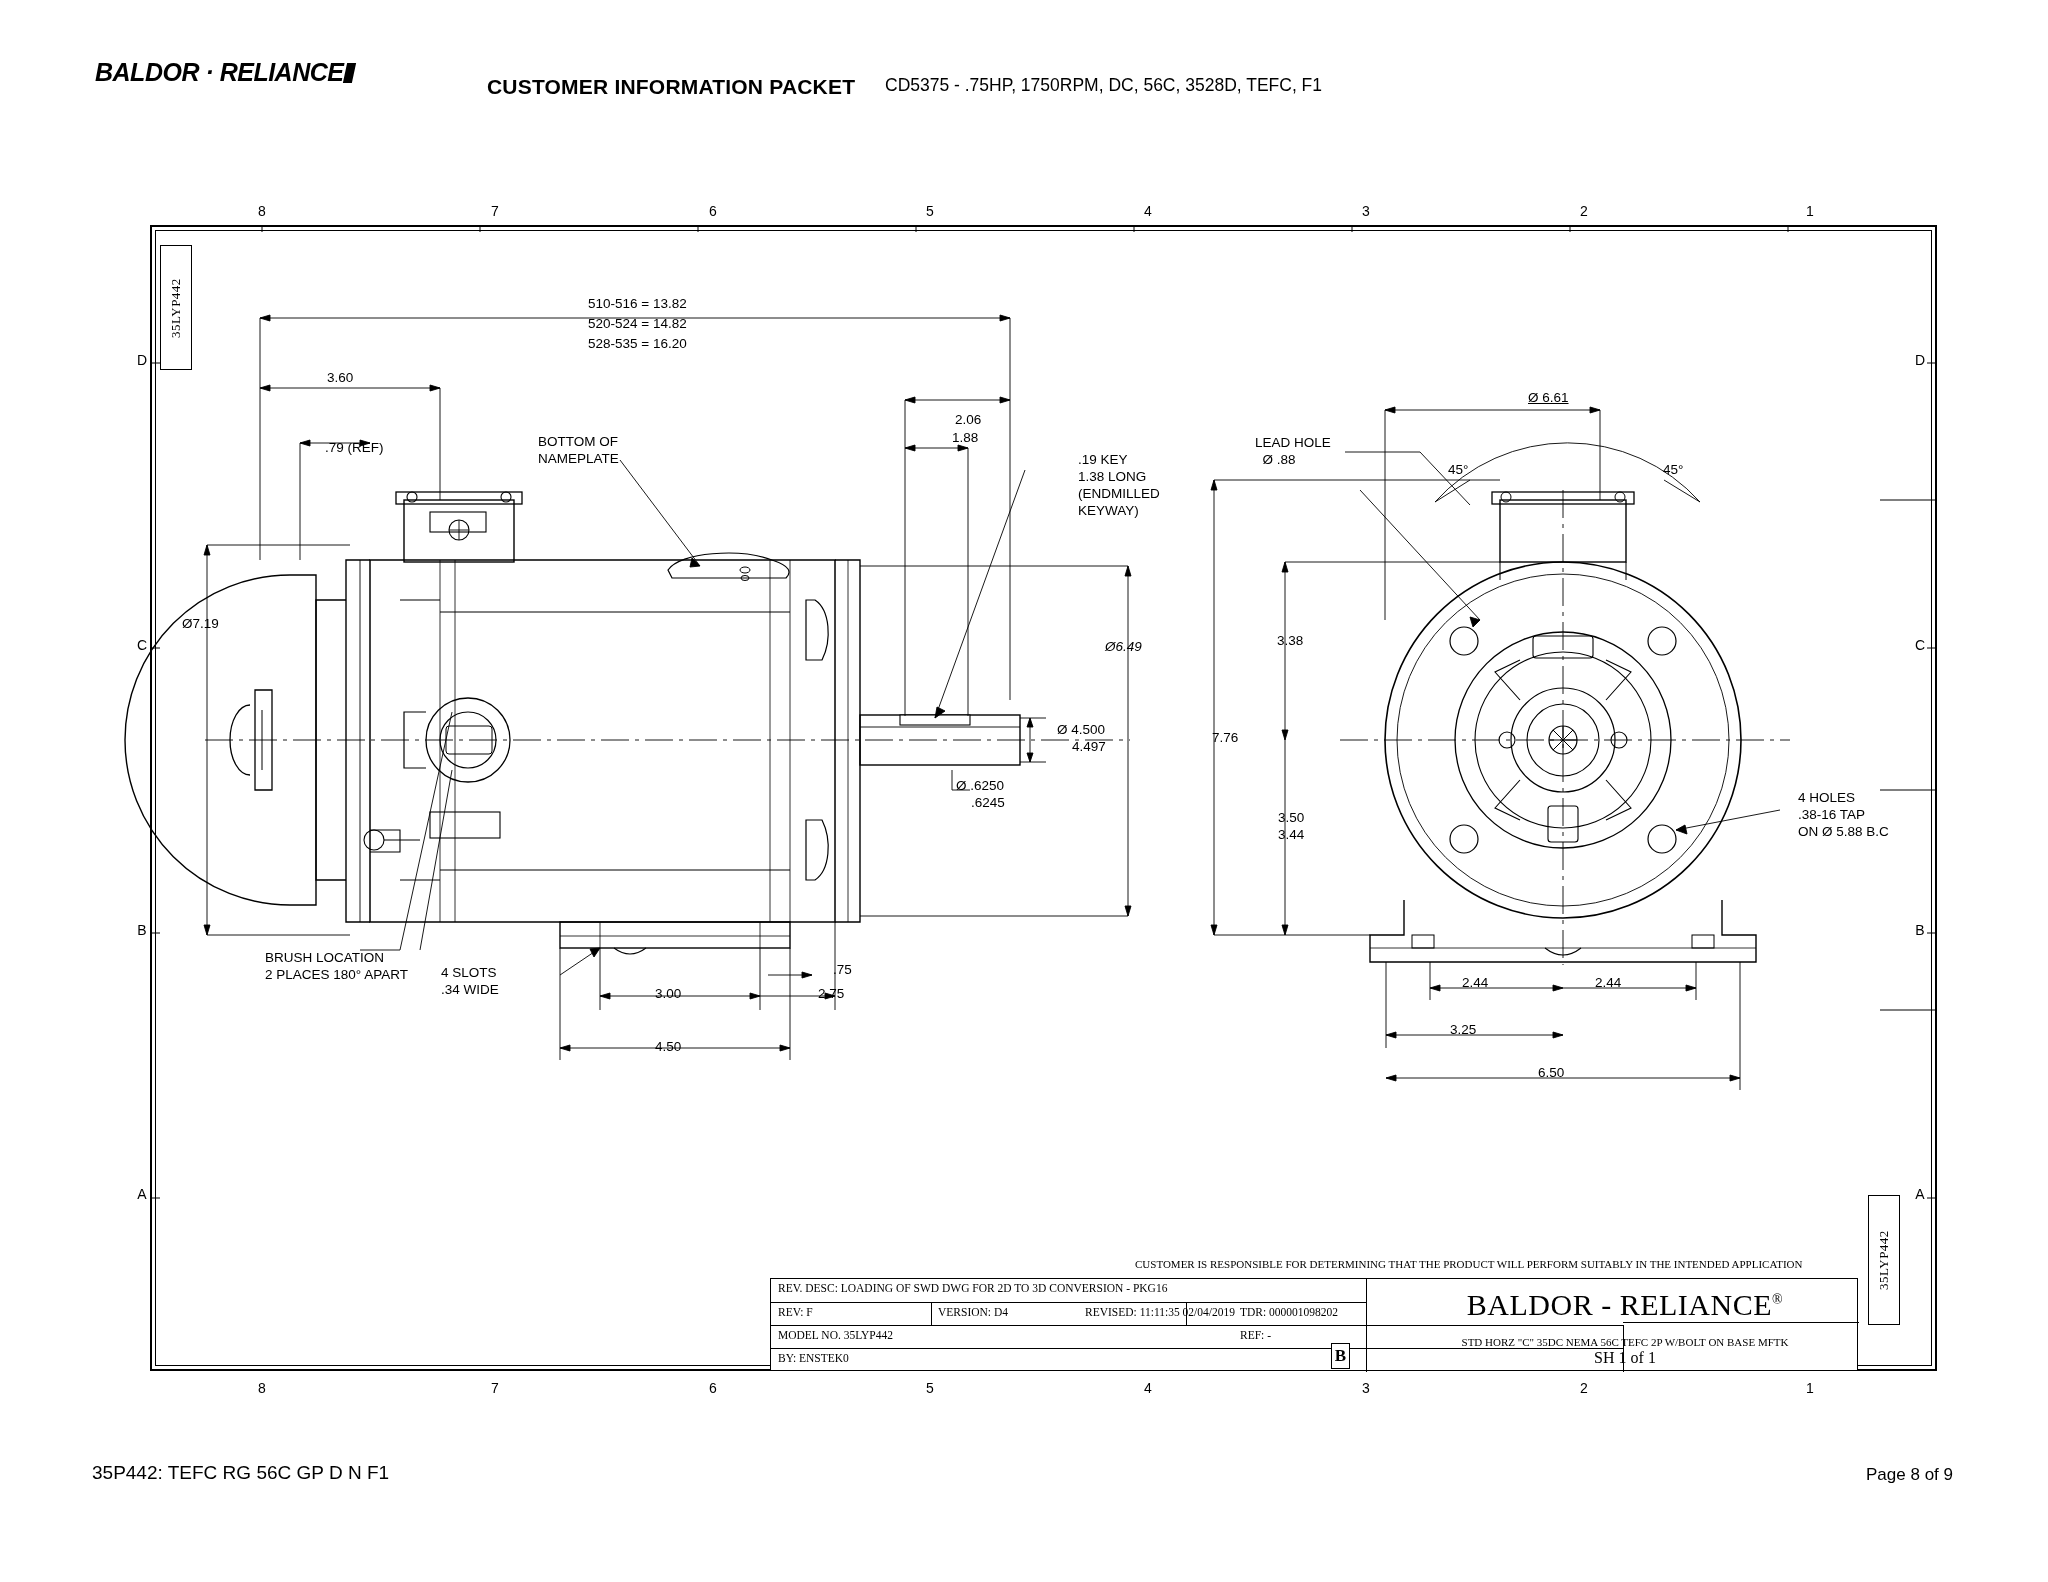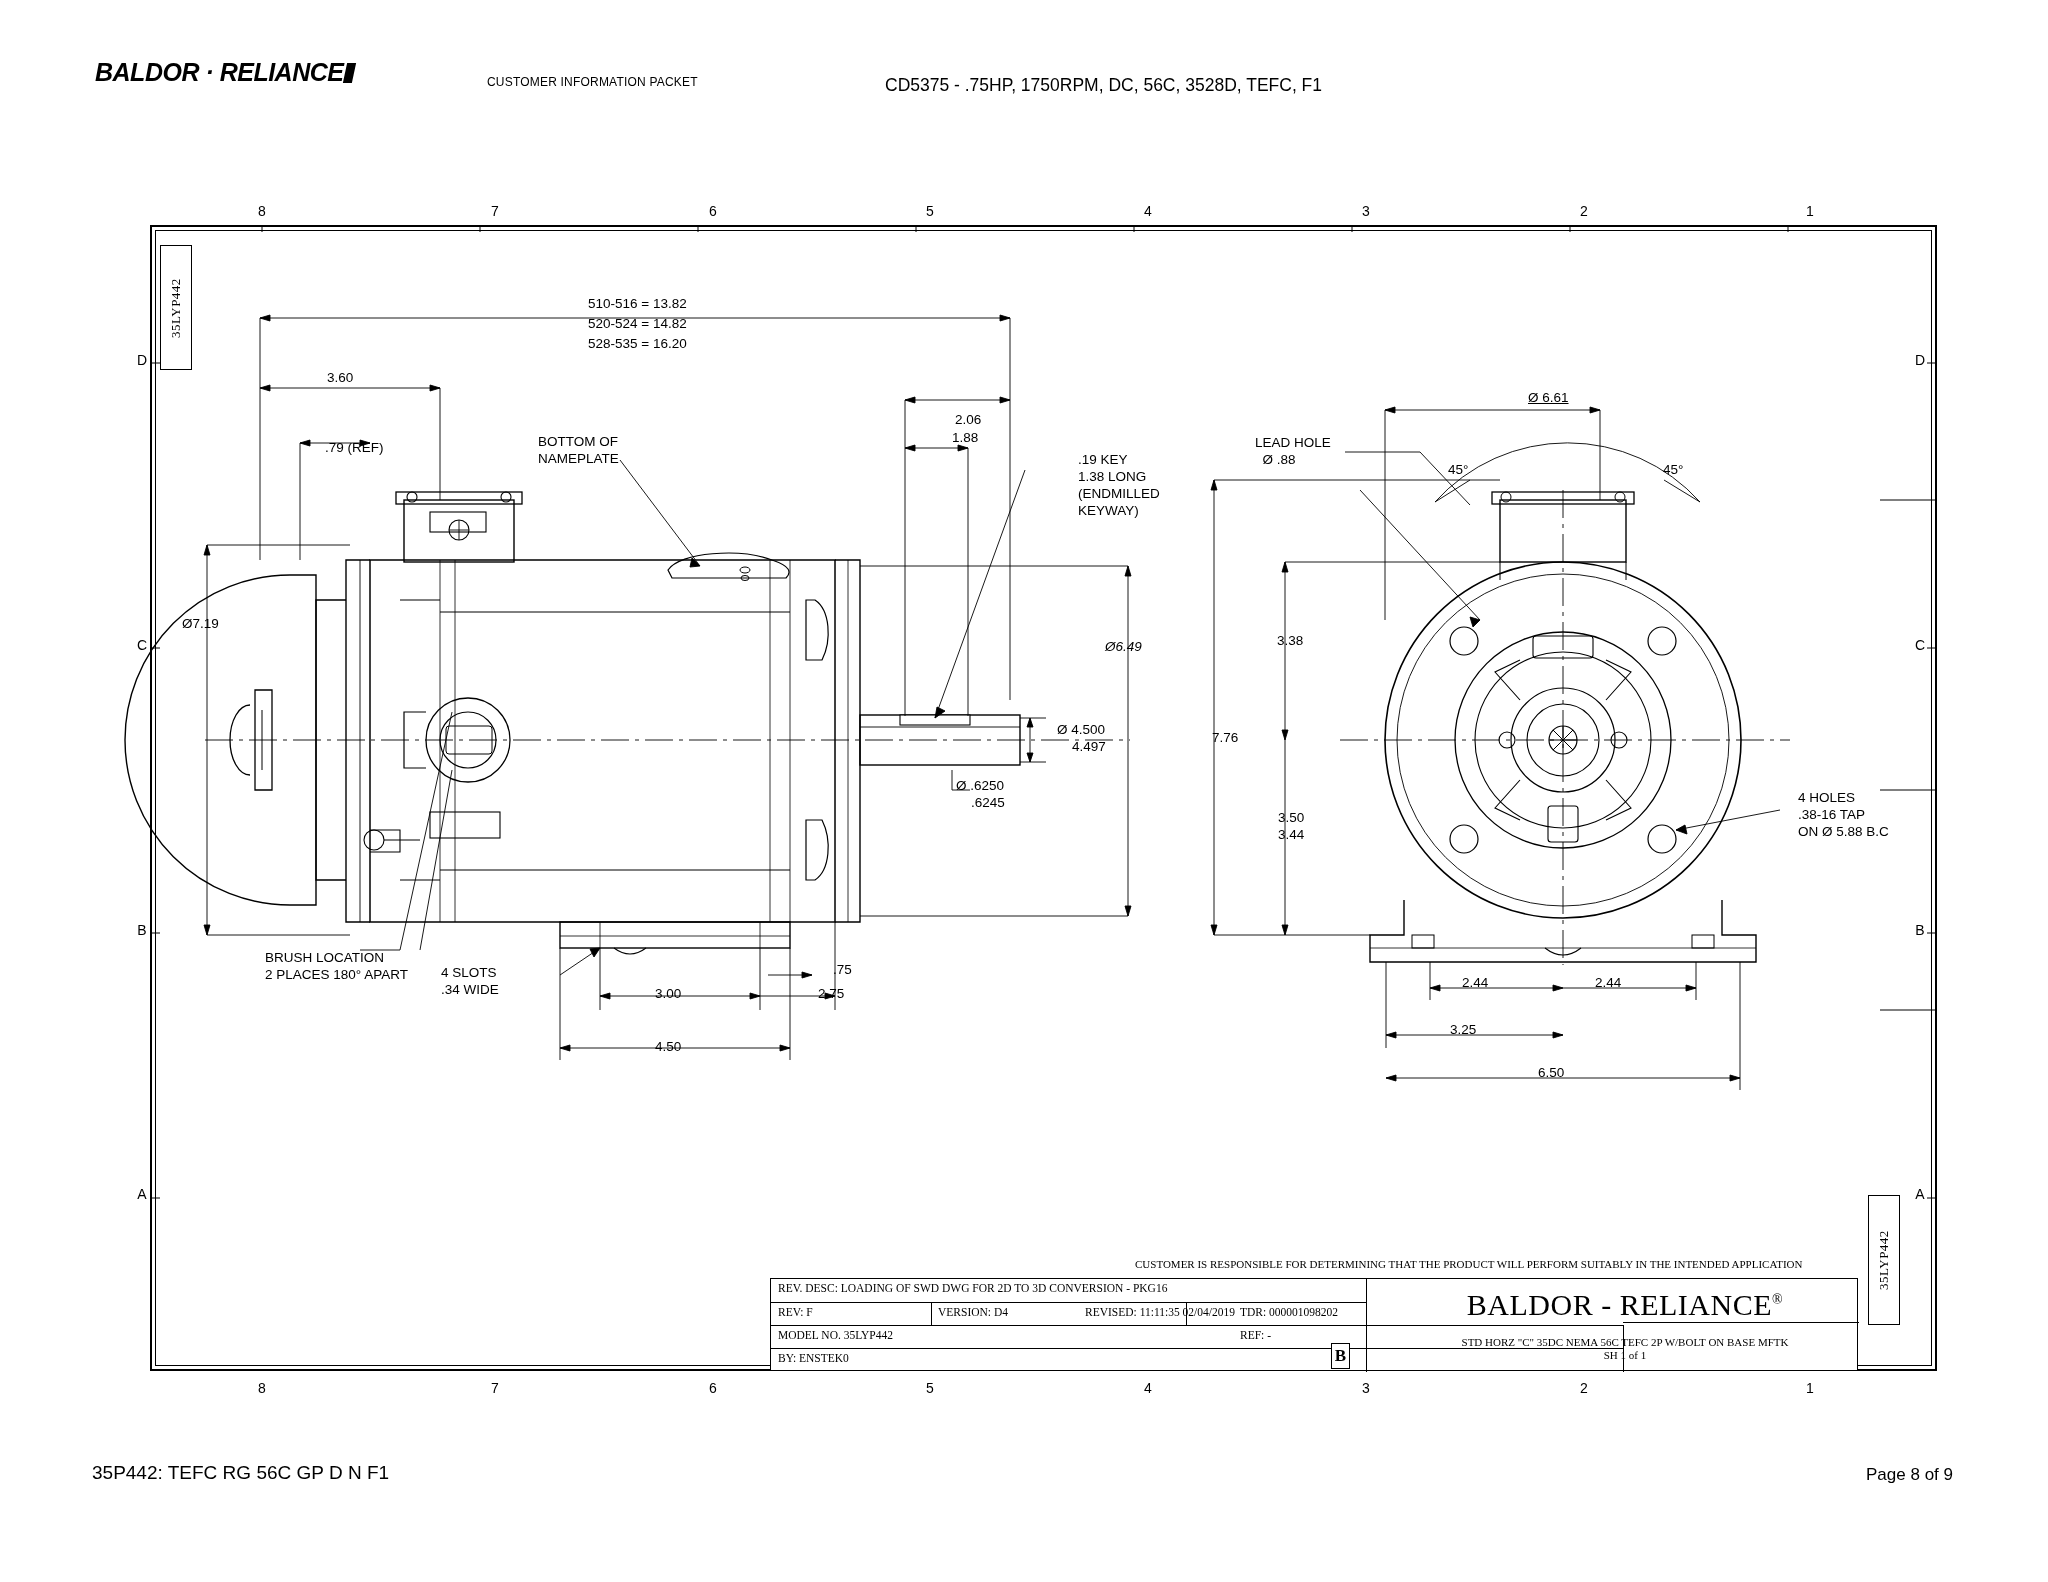--- a/index.html
+++ b/index.html
@@ -38,22 +38,22 @@
     height: 20px;
     background: #000;
     margin-left: 2px;
     transform: skewX(-12deg);
     vertical-align: -2px;
   }
   .hdr-cip {
     position: absolute;
     left: 487px;
     top: 75px;
-    font-size: 12px;
-    font-weight: normal;
+    font-size: 21px;
+    font-weight: bold;
     letter-spacing: 0.2px;
     white-space: nowrap;
   }
   .hdr-spec {
     position: absolute;
     left: 885px;
     top: 75px;
     font-size: 17.5px;
     white-space: nowrap;
   }
@@ -186,21 +186,21 @@
     font-size: 11px;
     white-space: nowrap;
   }
   .tb-sub2 {
     position: absolute;
     left: 1400px;
     top: 1349px;
     width: 450px;
     text-align: center;
     font-family: "Liberation Serif", serif;
-    font-size: 11px;
+    font-size: 16px;
   }
   .tb-resp {
     position: absolute;
     left: 1135px;
     top: 1258px;
     font-family: "Liberation Serif", serif;
     font-size: 11px;
     white-space: nowrap;
   }
   .revbox {

